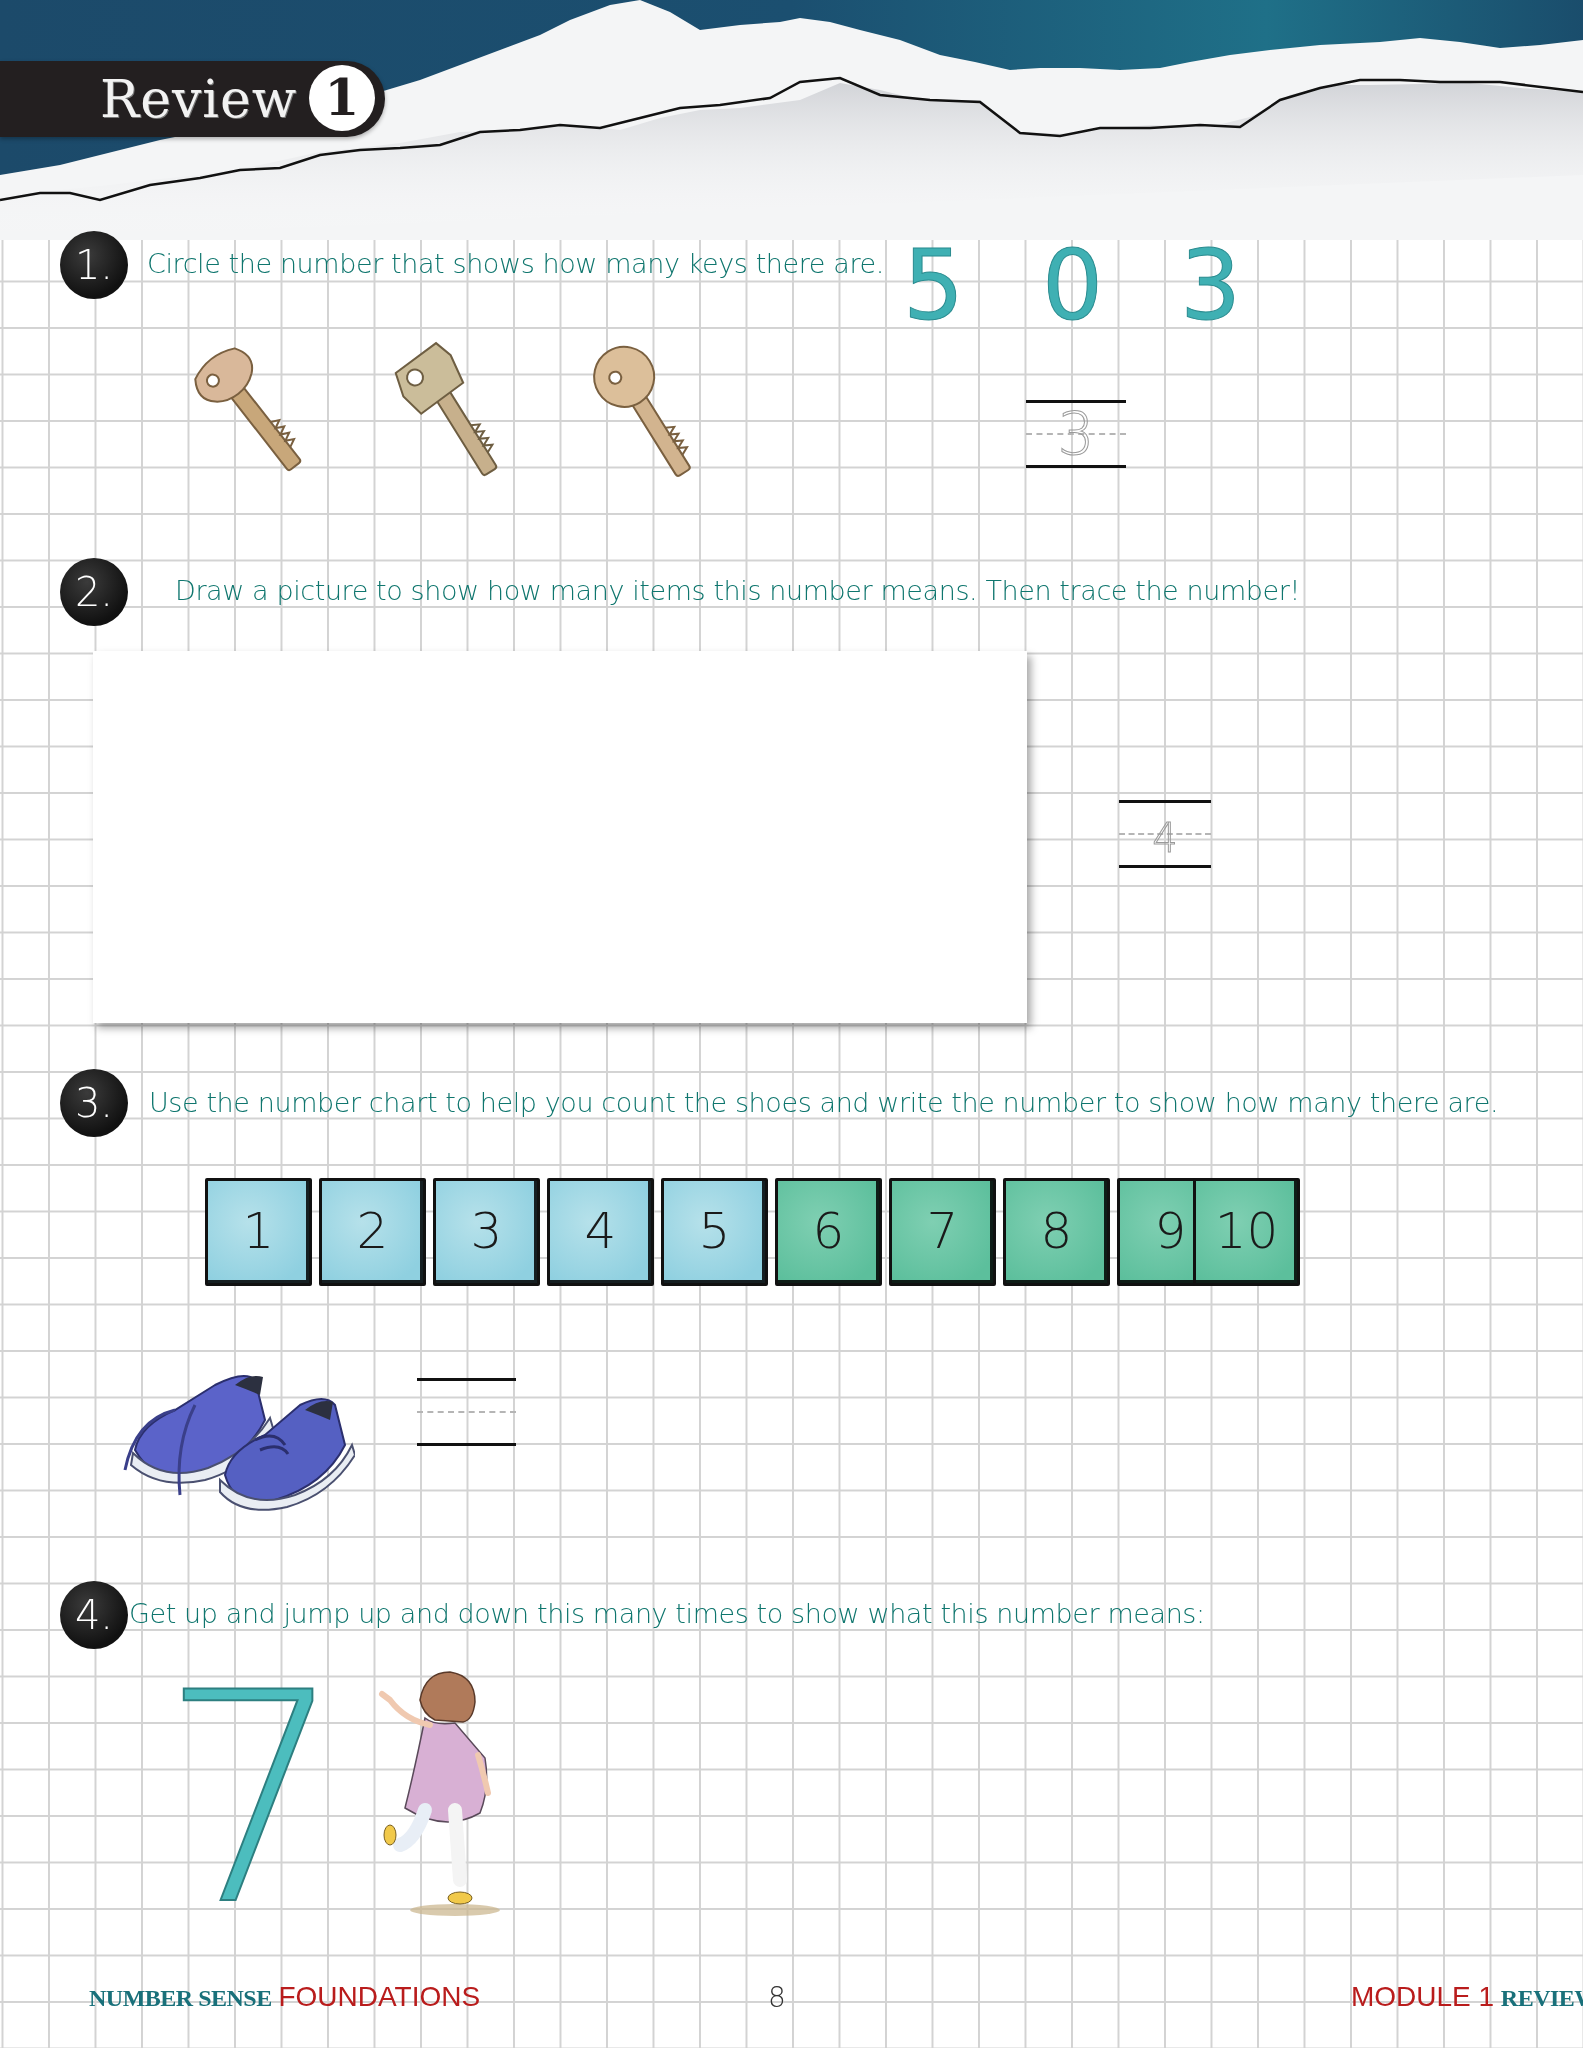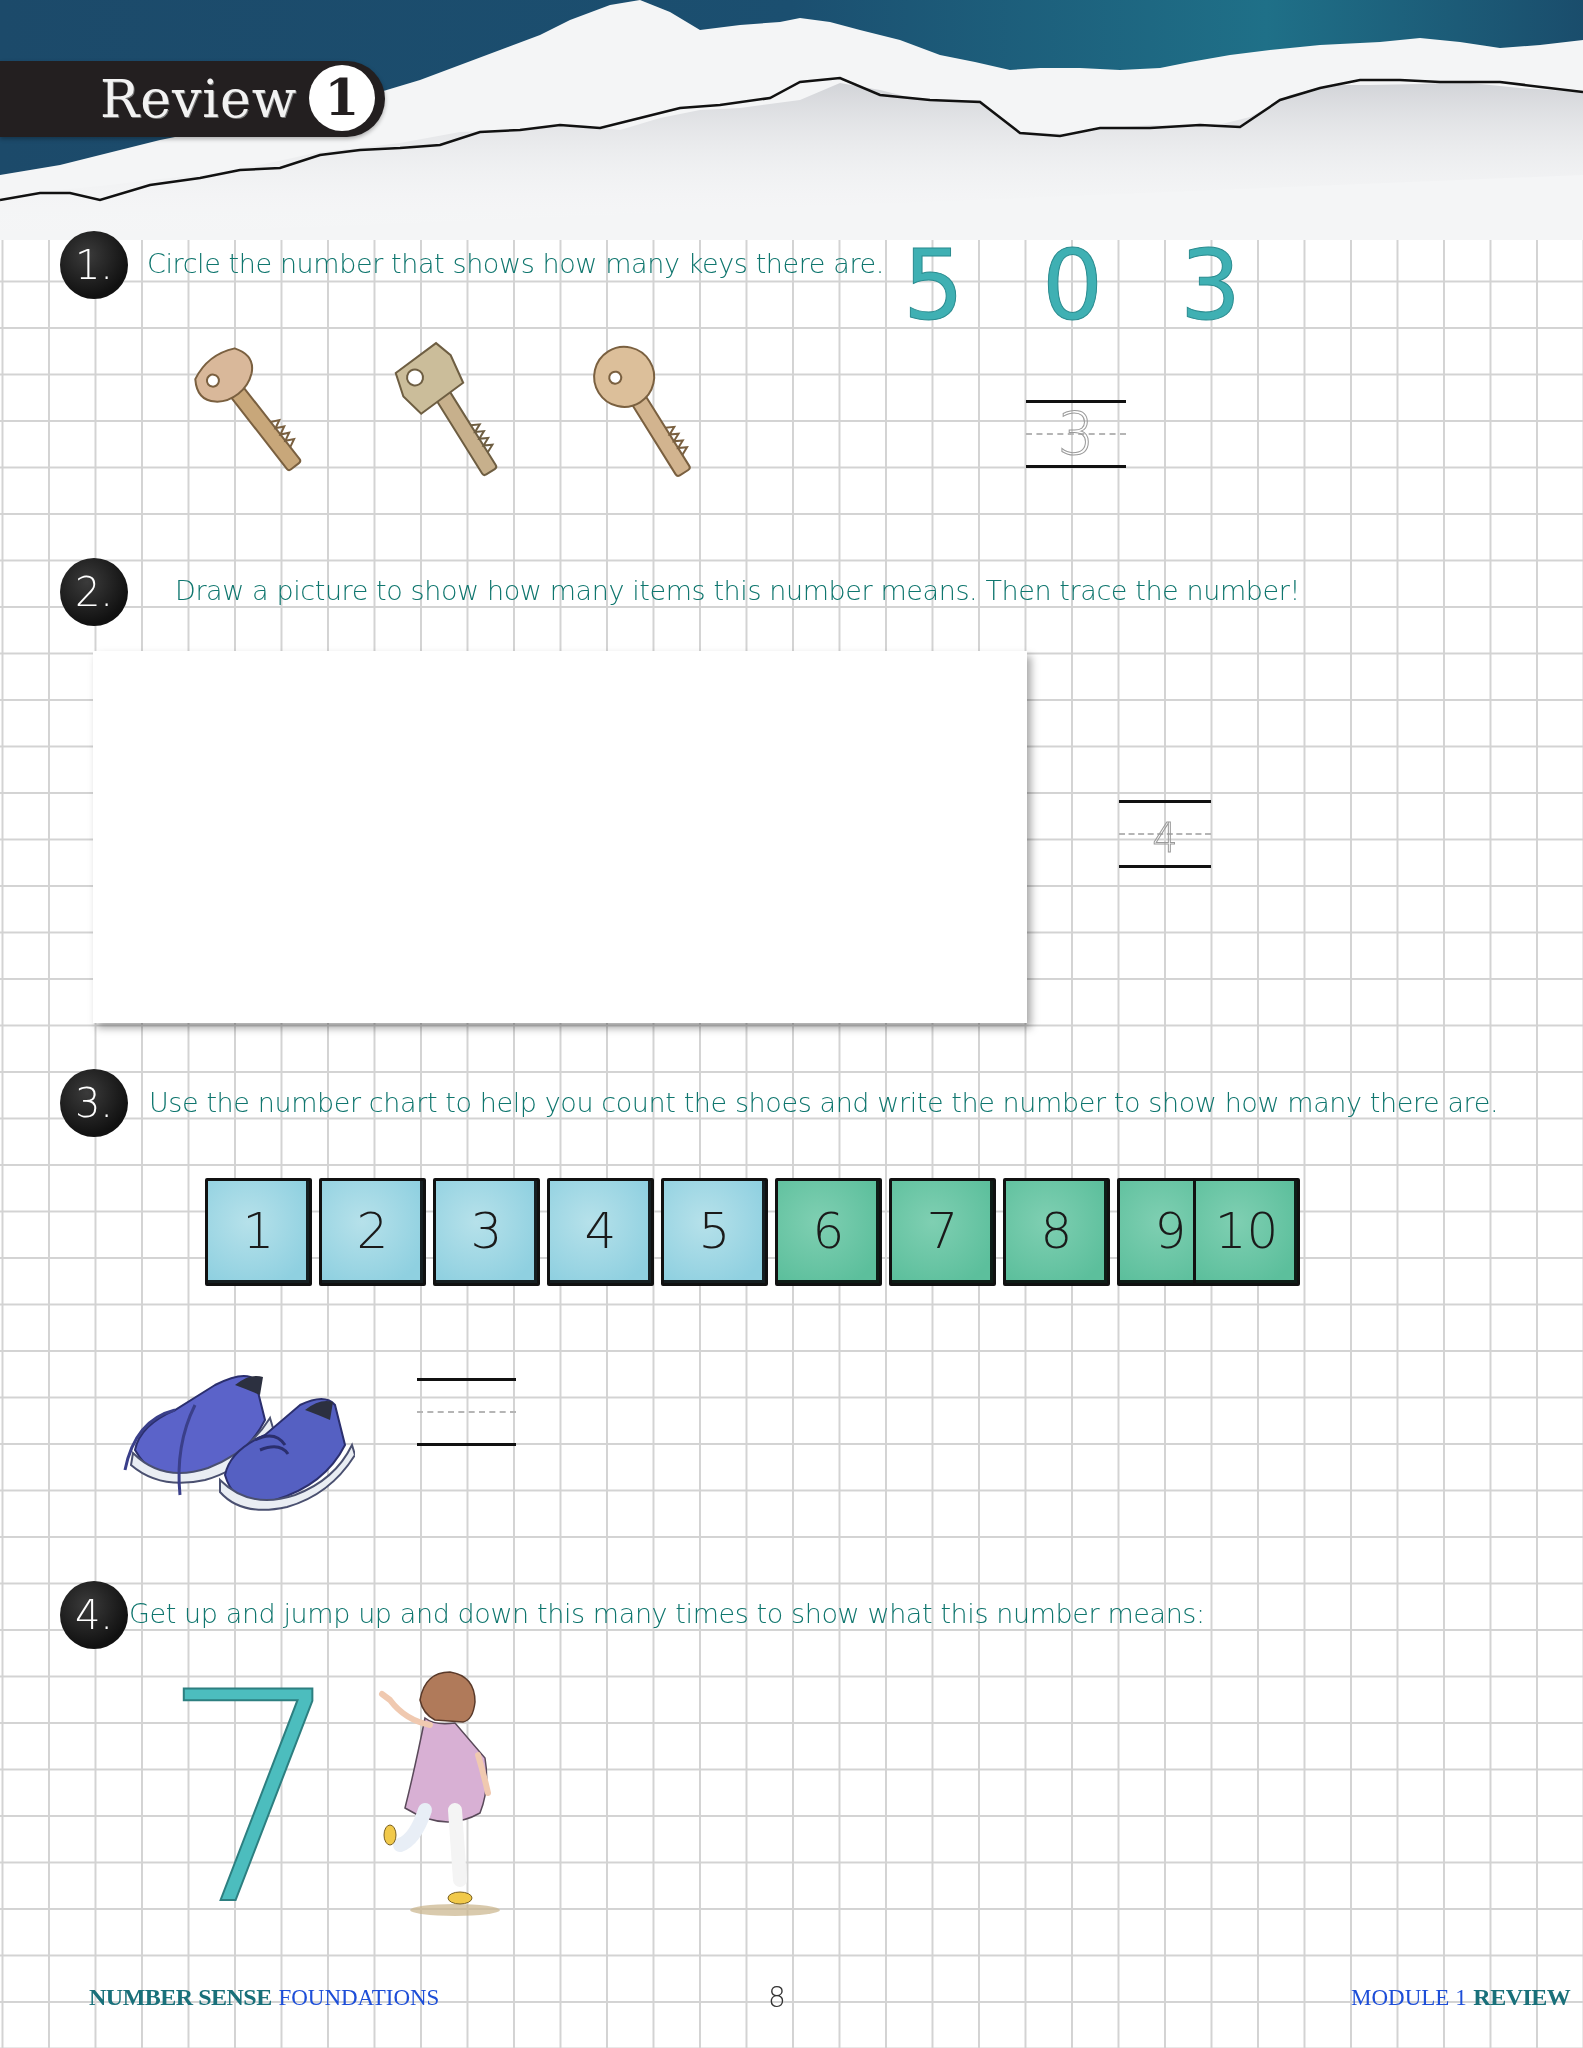--- a/index.html
+++ b/index.html
@@ -80,21 +80,21 @@
     box-shadow: inset -5px -5px 0 -2px rgba(0,0,0,0.85);
     font-family: "DejaVu Sans", sans-serif; font-size: 50px; line-height: 100px;
     text-align: center; color: #1a1a1a; font-weight: 300;
   }
   .tile.blue { background: radial-gradient(circle at 40% 40%, #b6e1ea, #8fd0e0 80%); }
   .tile.green { background: radial-gradient(circle at 40% 40%, #7fcfb2, #5cbf9c 80%); }
 
   
   .footer { top: 1982px; font-size: 24px; line-height: 30px; white-space: nowrap; }
   .footer .brand { color: #19707a; font-weight: bold; font-family: Liberation Serif, serif; letter-spacing: -0.5px; }
-  .footer .light { color: #1d4ed8; font-family: Liberation Serif, serif; font-weight: 200; font-size: 23px; }
+  .footer .light { color: #b91c1c; font-family: Liberation Sans, sans-serif; font-weight: 200; font-size: 28px; }
   .pagenum { left: 768px; top: 1981px; font-size: 28px; color: #333; font-family: "DejaVu Sans", sans-serif; font-weight: 200; }
 </style>
 </head>
 <body>
 
 <div class="abs header">
   <svg width="1583" height="240" viewBox="0 0 1583 240">
     <defs>
       <linearGradient id="water" x1="0" y1="0" x2="1" y2="0">
         <stop offset="0" stop-color="#1c4a6a"></stop>

